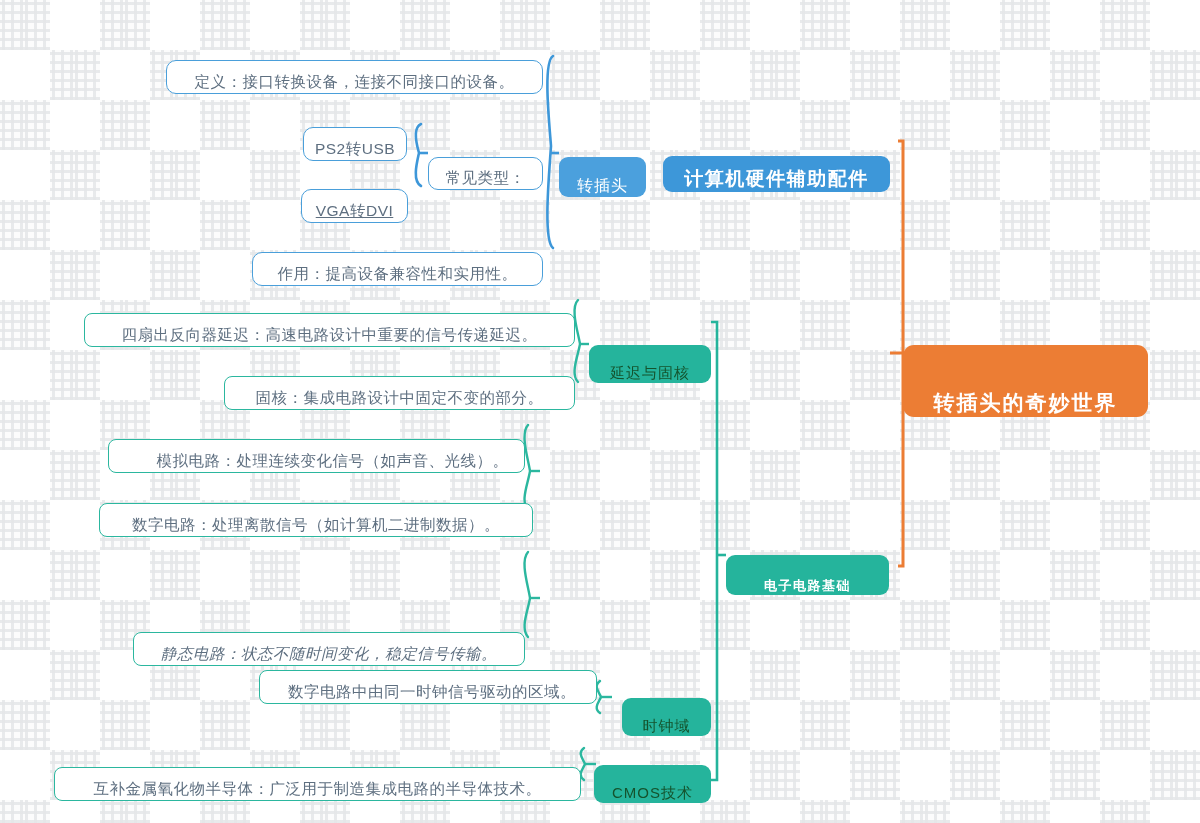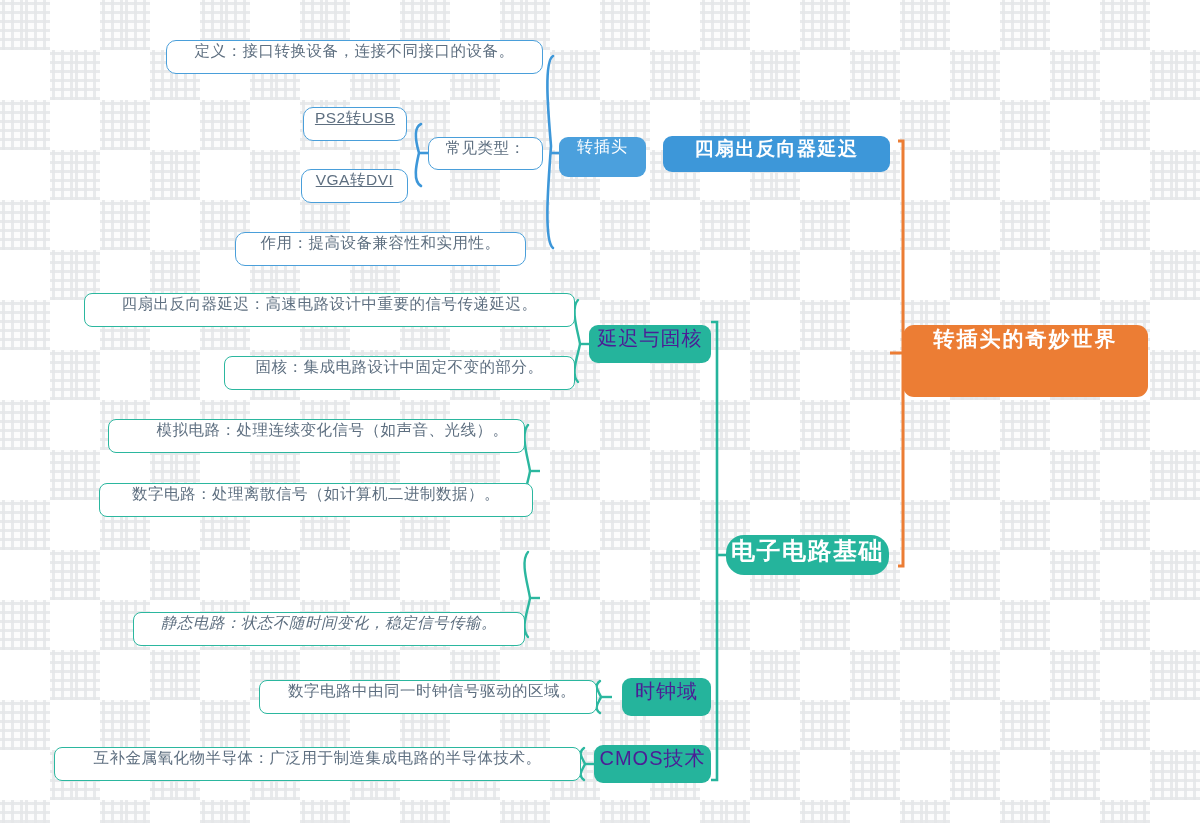--- a/index.html
+++ b/index.html
@@ -31,25 +31,26 @@
     pointer-events: none;
   }
   #svg-links {
     position: absolute; left: 0; top: 0;
     width: 1200px; height: 823px;
   }
   .node {
     position: absolute;
     box-sizing: border-box;
     display: flex;
-    align-items: flex-start;
+    align-items: flex-end;
     justify-content: center;
     white-space: nowrap;
     border-radius: 9px;
     letter-spacing: 0.5px;
+    margin-top: 20px;
   }
   
   .node.root {
     background: #ec7d34;
     color: #ffffff;
     font-size: 21px;
     font-weight: bold;
     border-radius: 11px;
     letter-spacing: 2px;
   }
@@ -71,29 +72,28 @@
     background: #ffffff;
     border: 1.6px solid #4a9fda;
     color: #5e6f80;
     font-size: 15.5px;
     border-radius: 10px;
   }
   
   .node.green-main {
     background: #25b49c;
     color: #ffffff;
-    font-size: 24px;
+    font-size: 13px;
     font-weight: bold;
     letter-spacing: 1.5px;
-    border-radius: 18px;
   }
   .node.green-sub {
     background: #25b49c;
-    color: #4c1d95;
-    font-size: 20px;
+    color: #14532d;
+    font-size: 15px;
     letter-spacing: 1px;
   }
   .node.green-leaf {
     background: #ffffff;
     border: 1.6px solid #2bb79f;
     color: #5e6f80;
     font-size: 15.5px;
     border-radius: 8px;
   }
 </style>
@@ -138,44 +138,44 @@
     <path d="M 584 748 C 577 753, 583 759, 585 764
              C 583 769, 577 775, 584 780" fill="none" stroke="#2bb79f" stroke-width="2.4" stroke-linecap="round"></path>
     <path d="M 585 764 L 596 764" fill="none" stroke="#2bb79f" stroke-width="2.4"></path>
   </svg>
 
   <div class="node root" style="left:903px; top:325px; width:245px; height:72px;">
     <span>转插头的奇妙世界</span>
   </div>
 
   <div class="node blue-main" style="left:663px; top:136px; width:227px; height:36px;">
-    <span>四扇出反向器延迟</span>
+    <span>计算机硬件辅助配件</span>
   </div>
 
   <div class="node blue-sub" style="left:559px; top:137px; width:87px; height:40px;">
     <span>转插头</span>
   </div>
 
   <div class="node blue-leaf" style="left:166px; top:40px; width:377px; height:34px;">
     <span>定义：接口转换设备，连接不同接口的设备。</span>
   </div>
 
   <div class="node blue-leaf" style="left:428px; top:137px; width:115px; height:33px;">
     <span>常见类型：</span>
   </div>
 
-  <div class="node blue-leaf" style="left:303px; top:107px; width:104px; height:34px;text-decoration:underline;">
+  <div class="node blue-leaf" style="left:303px; top:107px; width:104px; height:34px;">
     <span>PS2转USB</span>
   </div>
 
   <div class="node blue-leaf" style="left:301px; top:169px; width:107px; height:34px;text-decoration:underline;">
     <span>VGA转DVI</span>
   </div>
 
-  <div class="node blue-leaf" style="left:235px; top:232px; width:291px; height:34px;">
+  <div class="node blue-leaf" style="left:252px; top:232px; width:291px; height:34px;">
     <span>作用：提高设备兼容性和实用性。</span>
   </div>
 
   <div class="node green-main" style="left:726px; top:535px; width:163px; height:40px;">
     <span>电子电路基础</span>
   </div>
 
   <div class="node green-sub" style="left:589px; top:325px; width:122px; height:38px;">
     <span>延迟与固核</span>
   </div>
@@ -193,21 +193,21 @@
     <span>数字电路：处理离散信号（如计算机二进制数据）。</span>
   </div>
 
   <div class="node green-leaf" style="left:133px; top:612px; width:392px; height:34px;font-style:italic;">
     <span>静态电路：状态不随时间变化，稳定信号传输。</span>
   </div>
 
   <div class="node green-sub" style="left:622px; top:678px; width:89px; height:38px;">
     <span>时钟域</span>
   </div>
-  <div class="node green-leaf" style="left:259px; top:680px; width:338px; height:34px;padding-left:8px;">
+  <div class="node green-leaf" style="left:259px; top:650px; width:338px; height:34px;padding-left:8px;">
     <span>数字电路中由同一时钟信号驱动的区域。</span>
   </div>
 
   <div class="node green-sub" style="left:594px; top:745px; width:117px; height:38px;">
     <span>CMOS技术</span>
   </div>
   <div class="node green-leaf" style="left:54px; top:747px; width:527px; height:34px;">
     <span>互补金属氧化物半导体：广泛用于制造集成电路的半导体技术。</span>
   </div>
 </div>

